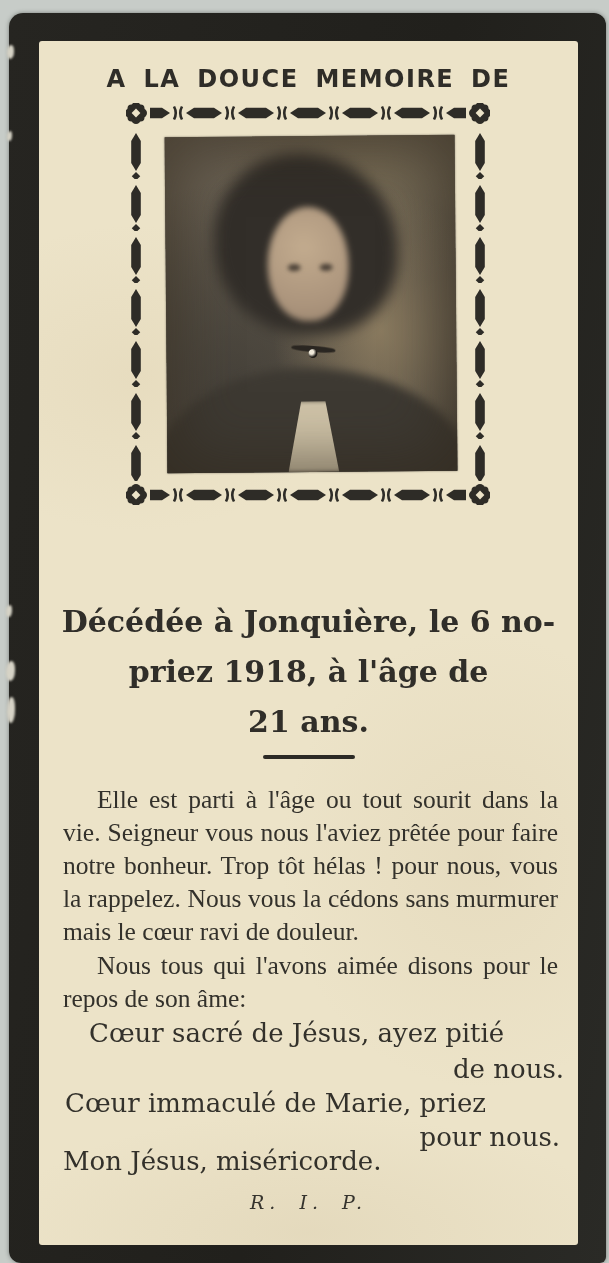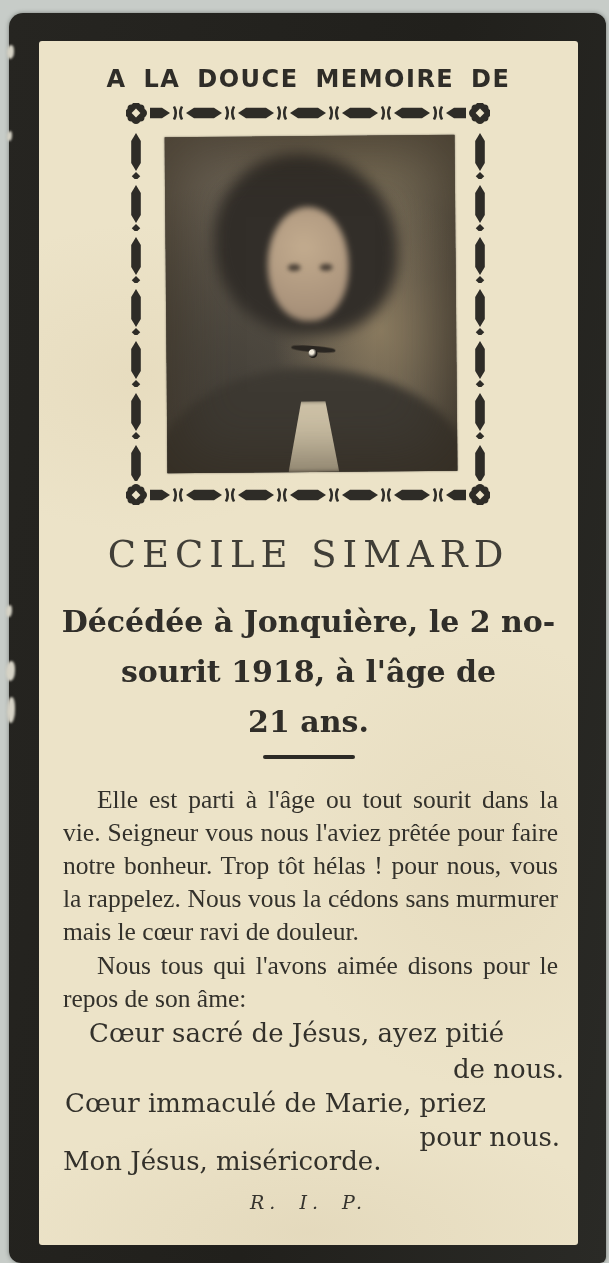--- a/index.html
+++ b/index.html
@@ -138,25 +138,24 @@
         <div class="ph-eye eye-l"></div>
         <div class="ph-eye eye-r"></div>
         <div class="ph-shoulders"></div>
         <div class="ph-shirt"></div>
         <div class="ph-choker"></div>
         <div class="ph-gem"></div>
         <div class="ph-vignette"></div>
       </div>
     </div>
 
-    <div class="abs name">CECILE SIMARD</div>
 
     <div class="abs death">
-      <div>Décédée à Jonquière, le 2 no-</div>
-      <div>sourit 1918, à l'âge de</div>
+      <div>Décédée à Jonquière, le 6 no-</div>
+      <div>priez 1918, à l'âge de</div>
       <div>21 ans.</div>
     </div>
 
     <div class="abs divider"></div>
 
     <p class="abs bodytext eulogy">Elle est parti à l'âge ou tout sourit dans la vie. Seigneur vous nous l'aviez prêtée pour faire notre bonheur. Trop tôt hélas ! pour nous, vous la rappelez. Nous vous la cédons sans murmurer mais le cœur ravi de douleur.</p>
 
     <p class="abs bodytext invocation">Nous tous qui l'avons aimée disons pour le repos de son âme:</p>
 
     <div class="abs prayer p1">Cœur sacré de Jésus, ayez pitié</div>

